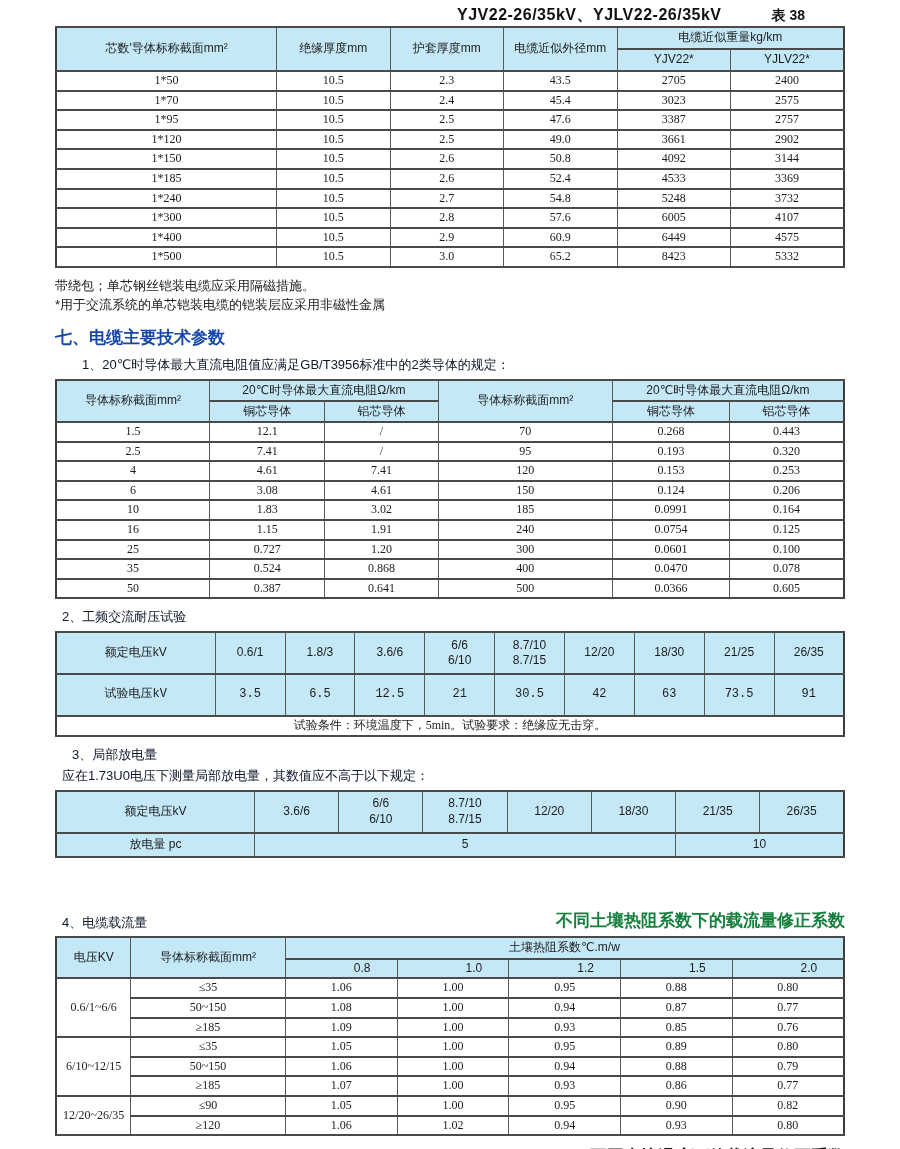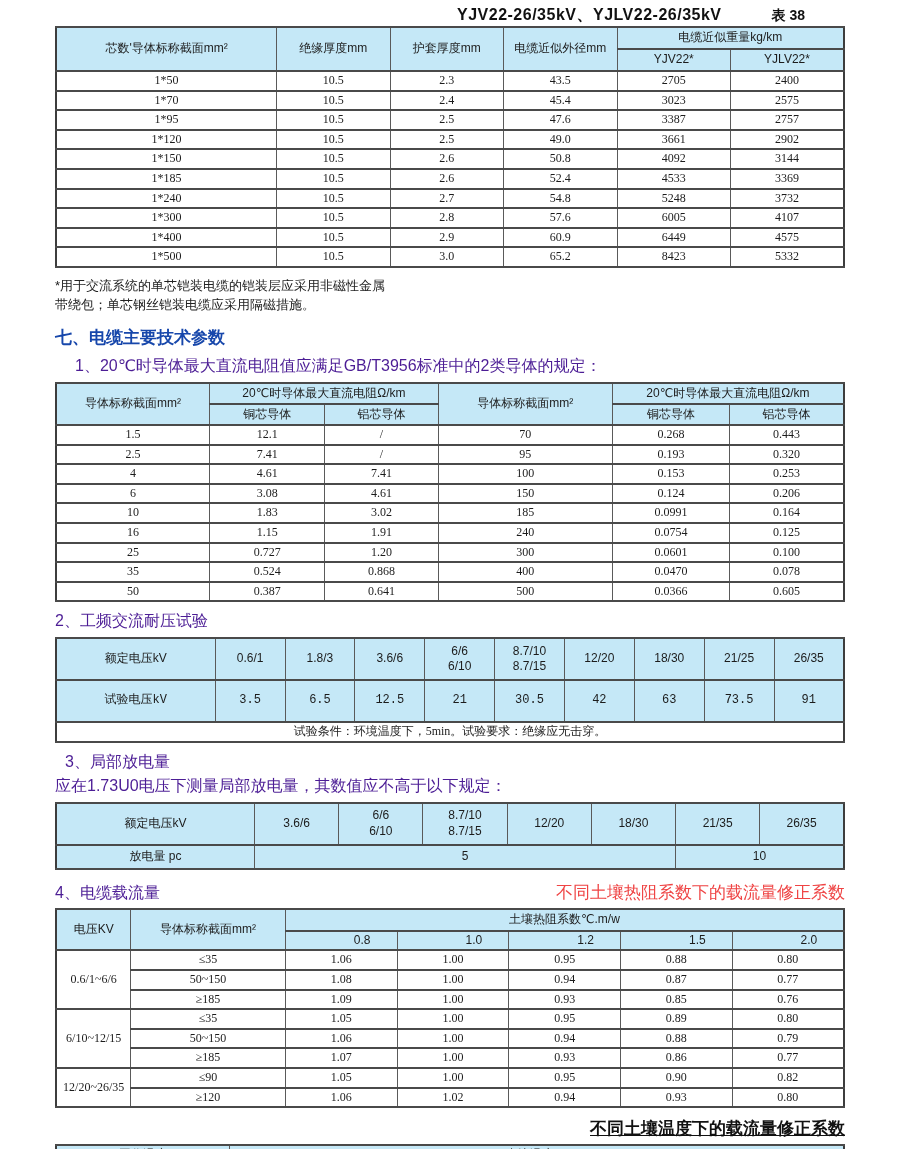--- a/index.html
+++ b/index.html
@@ -37,27 +37,27 @@
   #voltage-test-table tr:nth-child(3) td { height:18px; }
   #discharge-table tr:nth-child(1) td { height:42px; }
   #discharge-table tr:nth-child(2) td { height:24px; }
   #thermal-table thead tr:nth-child(1) td { height:22px; }
   #thermal-table thead tr:nth-child(2) td { height:16px;padding-left:44px; }
   #thermal-table tbody td { height:12px; }
   #temperature-table td { height:12px; }
 
   .notes { margin-top:8px; font-size:13px; line-height:19px; color:#222; }
   .sec-title { margin-top:12px; font-size:17px; font-weight:bold; color:#1747ab; }
-  .item { font-size:16px; color:#4c1d95; margin-top:7px; }
+  .item { font-size:13px; color:#0f172a; margin-top:7px;margin-left:7px; }
   .indent-1 { padding-left:20px; }
   .indent-2 { padding-left:10px; }
   .gap-s { margin-top:5px; }
   .gap-m { margin-top:9px; }
   .caption-row { display:flex; justify-content:space-between; align-items:flex-end; margin-top:11px; margin-bottom:4px;text-align:center; }
-  .big-caption { font-size:17px; font-weight:normal; color:#ef4444; }
+  .big-caption { font-size:17px; font-weight:bold; color:#15803d;margin-top:40px; }
   .right-caption { text-align:right; font-size:17px; font-weight:bold; color:#111; margin-top:9px; margin-bottom:4px;text-decoration:underline; }
 </style>
 </head>
 <body>
 
 <div class="page-head">
   <span class="page-title">YJV22-26/35kV、YJLV22-26/35kV</span>
   <span class="table-no">表 38</span>
 </div>
 
@@ -161,22 +161,22 @@
         <td>10.5</td>
         <td>3.0</td>
         <td>65.2</td>
         <td>8423</td>
         <td>5332</td>
       </tr>
     </tbody>
 </table>
 
 <div class="notes">
+  <div>带绕包；单芯钢丝铠装电缆应采用隔磁措施。</div>
   <div>*用于交流系统的单芯铠装电缆的铠装层应采用非磁性金属</div>
-  <div>带绕包；单芯钢丝铠装电缆应采用隔磁措施。</div>
 </div>
 
 <div class="sec-title">七、电缆主要技术参数</div>
 <div class="item indent-1">1、20℃时导体最大直流电阻值应满足GB/T3956标准中的2类导体的规定：</div>
 
 <table class="tbl gap-s" id="resistance-table">
   <colgroup>
       <col style="width:19.5%">
       <col style="width:14.6%">
       <col style="width:14.4%">
@@ -212,21 +212,21 @@
         <td>7.41</td>
         <td>/</td>
         <td>95</td>
         <td>0.193</td>
         <td>0.320</td>
       </tr>
       <tr>
         <td>4</td>
         <td>4.61</td>
         <td>7.41</td>
-        <td>100</td>
+        <td>120</td>
         <td>0.153</td>
         <td>0.253</td>
       </tr>
       <tr>
         <td>6</td>
         <td>3.08</td>
         <td>4.61</td>
         <td>150</td>
         <td>0.124</td>
         <td>0.206</td>

